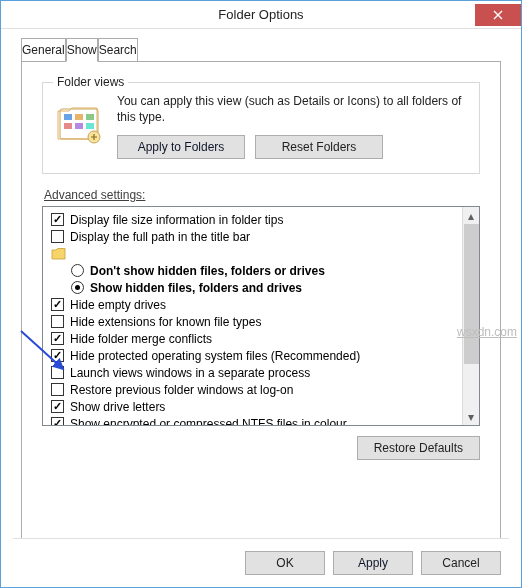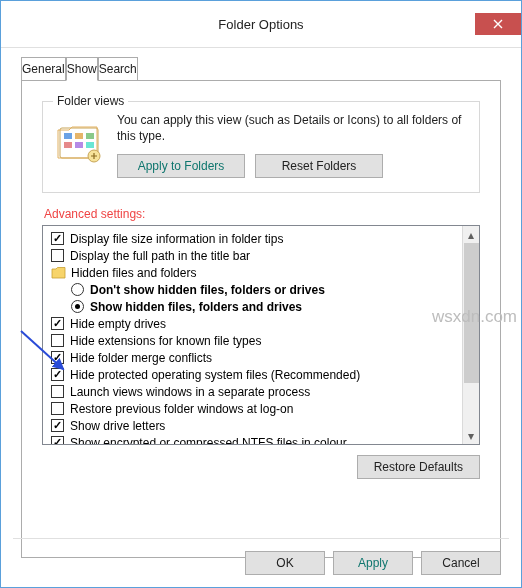--- a/index.html
+++ b/index.html
@@ -1,57 +1,57 @@
 <!DOCTYPE html>
 <html><head>
 <meta charset="utf-8">
 <style>
   * { box-sizing: border-box; font-family: "Segoe UI", Tahoma, sans-serif; font-size: 12px; }
   body { margin: 0; background: #fff; }
   .window { width: 522px; height: 588px; border: 1px solid #5aa0db; position: relative; background: #fff; }
-  .titlebar { height: 47px; background: #fff; display: flex; align-items: center; justify-content: space-between; border-bottom: 1px solid #e0e0e0; }
+  .titlebar { height: 28px; background: #fff; display: flex; align-items: center; justify-content: space-between; border-bottom: 1px solid #e0e0e0; }
   .titlebar .title { flex: 1; text-align: center; font-size: 13px; color: #222; }
   .closebtn { width: 46px; height: 22px; background: #c8504f; color: #fff; display: flex; align-items: center; justify-content: center; font-size: 13px; }
   .closebtn svg { width: 10px; height: 10px; }
   .tabs-area { padding: 8px 20px 0 20px; }
   .tabs { display: flex; position: relative; }
   .tab { padding: 4px 0; border: 1px solid #acacac; background: #fff; color: #222; margin-right: 0; position: relative; top: 1px; }
   .tab.active { border-bottom: 1px solid #fff; z-index: 2; }
   .tab:not(.active) { background: #fff; }
   .tab-body { border: 1px solid #acacac; padding: 20px; min-height: 478px; background: #fff; }
   .fieldset { border: 1px solid #d8d8d8; padding: 10px 12px 14px 12px; margin-bottom: 14px; position: relative; }
   .fieldset-legend { position: absolute; top: -8px; left: 10px; background: #fff; padding: 0 4px; color: #222; }
   .fv-row { display: flex; gap: 14px; align-items: flex-start; }
   .fv-icon { width: 48px; height: 48px; flex: 0 0 48px; margin-top: 6px; }
   .fv-text { color: #222; line-height: 1.35; }
   .fv-btns { display: flex; gap: 10px; margin-top: 10px; }
   .btn { height: 24px; border: 1px solid #adadad; background: #e1e1e1; padding: 0 16px; display: inline-flex; align-items: center; justify-content: center; color: #222; min-width: 120px; }
-  .btn.disabled { color: #0f766e; }
+  .btn.disabled { color: #0f172a; }
   .btn.wide { min-width: 128px; }
-  .adv-label { margin: 14px 0 4px 2px; color: #ef4444; }
+  .adv-label { margin: 14px 0 4px 2px; color: #404040; text-decoration: underline; }
   .listbox { border: 1px solid #828790; height: 220px; position: relative; display: flex; }
   .list-inner { flex: 1; overflow: hidden; padding: 4px 2px; }
   .scrollbar { width: 17px; background: #f0f0f0; border-left: 1px solid #dadada; display: flex; flex-direction: column; align-items: center; }
   .scroll-arrow { height: 17px; width: 100%; display: flex; align-items: center; justify-content: center; color: #606060; }
   .scroll-thumb { width: 15px; background: #cdcdcd; margin: 0 auto; flex: 0 0 140px; }
   .scroll-track { flex: 1; }
   .row { display: flex; align-items: center; height: 17px; padding-left: 6px; }
   .row.indent1 { padding-left: 26px; font-weight: bold; }
   .chk { width: 13px; height: 13px; border: 1px solid #333; margin-right: 6px; display: inline-flex; align-items: center; justify-content: center; background: #fff; flex: 0 0 13px; }
   .chk.checked::after { content: "✓"; font-size: 11px; line-height: 1; color: #000; font-weight: bold; }
   .radio { width: 13px; height: 13px; border: 1px solid #333; border-radius: 50%; margin-right: 6px; display: inline-flex; align-items: center; justify-content: center; flex: 0 0 13px; background: #fff;}
   .radio.checked::after { content: ""; width: 5px; height: 5px; border-radius: 50%; background: #000; display: block; }
   .folder-ico { width: 15px; height: 13px; margin-right: 5px; flex: 0 0 15px; }
   .row span.txt { white-space: nowrap; color: #000; }
   .bottom-right { display: flex; justify-content: flex-end; margin-top: 10px; }
   .dialog-btns { position: absolute; bottom: 12px; right: 20px; display: flex; gap: 8px; margin-left: 44px; }
   .dialog-btns .btn { min-width: 80px; }
   .hr { height: 1px; background: #e0e0e0; position: absolute; bottom: 48px; left: 12px; right: 12px; }
   .arrow-annot { position: absolute; left: 10px; top: 328px; pointer-events: none; }
-  .watermark { position: absolute; right: 4px; bottom: 260px; transform: rotate(0); color: #bdbdbd; font-size: 17px; }
+  .watermark { position: absolute; right: 4px; bottom: 248px; transform: rotate(0); color: #bdbdbd; font-size: 12px; text-decoration: underline; }
 </style>
 </head>
 <body>
 
 <div class="window">
 
   <div class="titlebar">
     <div style="width:46px"></div>
     <div class="title">Folder Options</div>
     <div class="closebtn">
@@ -104,21 +104,20 @@
               <span class="txt">Display file size information in folder tips</span>
             </div>
             <div class="row">
               <span class="chk"></span>
               <span class="txt">Display the full path in the title bar</span>
             </div>
             <div class="row">
               <svg class="folder-ico" viewBox="0 0 15 13">
                 <path d="M1 3 L5 3 L6.5 1.5 L14 1.5 L14 12 L1 12 Z" fill="#f7d46a" stroke="#c8a030" stroke-width="0.8"></path>
               </svg>
-              <span class="txt">Hidden files and folders</span>
             </div>
             <div class="row indent1">
               <span class="radio"></span>
               <span class="txt">Don't show hidden files, folders or drives</span>
             </div>
             <div class="row indent1">
               <span class="radio checked"></span>
               <span class="txt">Show hidden files, folders and drives</span>
             </div>
             <div class="row">

